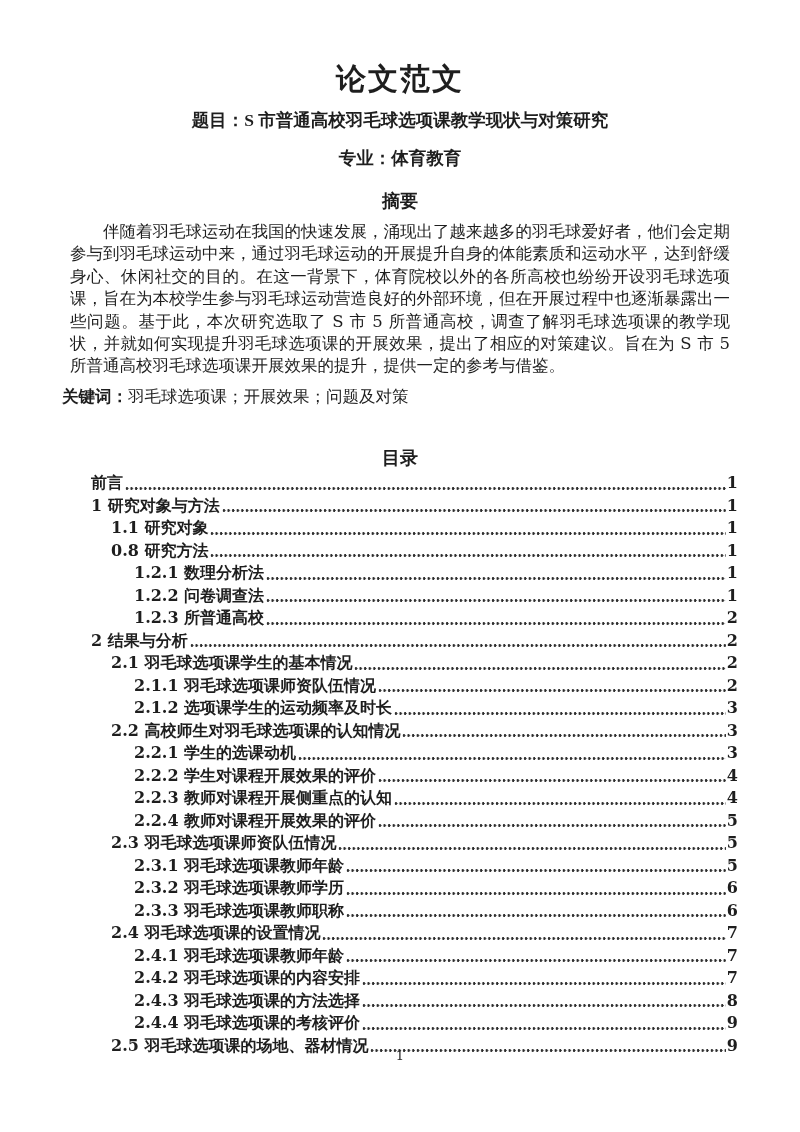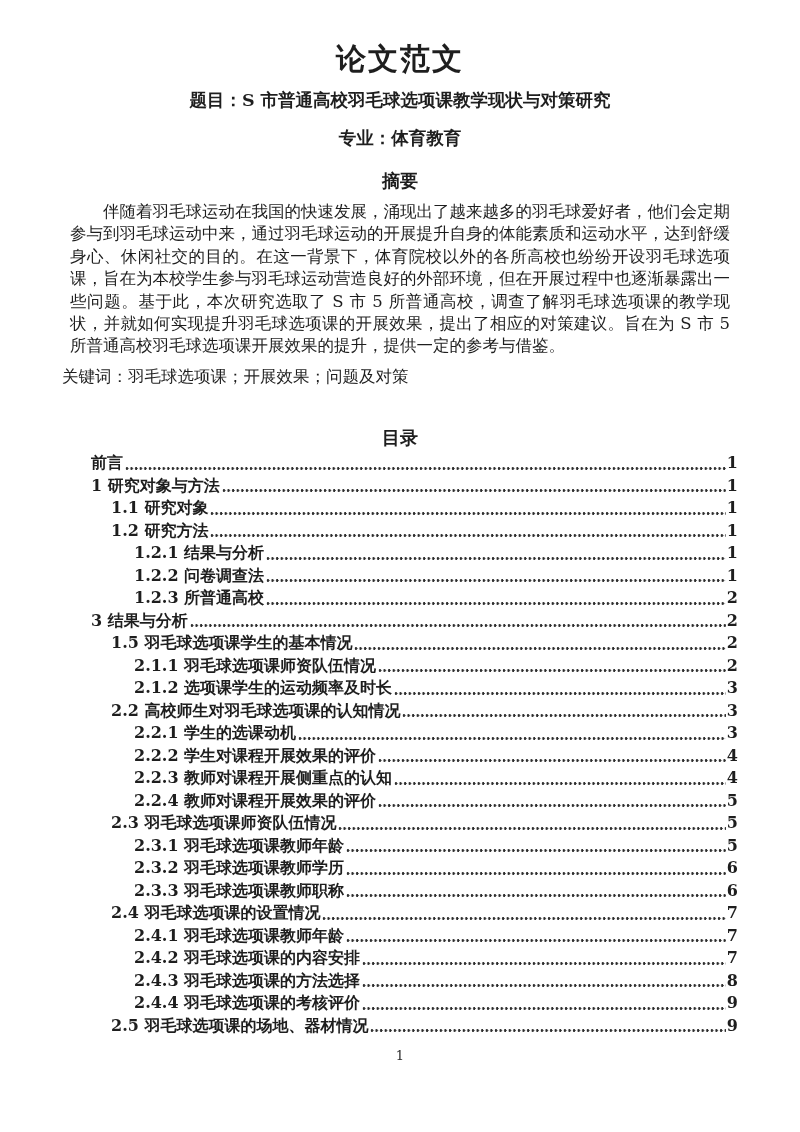--- a/index.html
+++ b/index.html
@@ -11,57 +11,57 @@
     width: 800px;
     height: 1132px;
     font-family: "DejaVu Serif", "Liberation Serif", serif;
     color: #1e1e1e;
     overflow: hidden;
   }
   .page {
     box-sizing: border-box;
     width: 800px;
     height: 1132px;
-    padding: 42px 62px 20px 62px;
+    padding: 62px 62px 20px 62px;
     position: relative;
   }
   .doc-title {
     text-align: center;
     font-size: 30px;
     font-weight: bold;
     letter-spacing: 2px;
     line-height: 34px;
   }
   .doc-subtitle {
     text-align: center;
     font-size: 17.5px;
     font-weight: bold;
     line-height: 22px;
   }
-  .subtitle-topic { margin-top: 13px; }
+  .subtitle-topic { margin-top: 13px; font-family: Liberation Serif, serif; }
   .subtitle-major { margin-top: 16px; }
   .section-heading {
     text-align: center;
     font-size: 18px;
     font-weight: bold;
     line-height: 24px;
   }
   .abstract-heading { margin-top: 20px; }
   .abstract-body {
     font-size: 16.5px;
     line-height: 22.4px;
     text-align: justify;
     text-indent: 2em;
     margin: 8px;
   }
   .keywords-line {
     font-size: 16.5px;
     line-height: 22.4px;
   }
-  .keywords-label { font-weight: normal; }
+  .keywords-label { font-weight: bold; }
   .toc-heading { margin-top: 38px; }
   .toc-list {
     margin-top: 2px;
   }
   .toc-entry {
     display: flex;
     align-items: baseline;
     font-size: 16px;
     font-weight: 600;
     line-height: 22.5px;
@@ -126,51 +126,51 @@
         <span class="toc-page">1</span>
       </div>
 
       <div class="toc-entry level-1">
         <span class="toc-label">1.1 研究对象</span>
         <span class="toc-leader"></span>
         <span class="toc-page">1</span>
       </div>
 
       <div class="toc-entry level-1">
-        <span class="toc-label">1.2 研究方法</span>
-        <span class="toc-leader"></span>
-        <span class="toc-page">1</span>
-      </div>
-
-      <div class="toc-entry level-2">
-        <span class="toc-label">1.2.1 结果与分析</span>
+        <span class="toc-label">0.8 研究方法</span>
+        <span class="toc-leader"></span>
+        <span class="toc-page">1</span>
+      </div>
+
+      <div class="toc-entry level-2">
+        <span class="toc-label">1.2.1 数理分析法</span>
         <span class="toc-leader"></span>
         <span class="toc-page">1</span>
       </div>
 
       <div class="toc-entry level-2">
         <span class="toc-label">1.2.2 问卷调查法</span>
         <span class="toc-leader"></span>
         <span class="toc-page">1</span>
       </div>
 
       <div class="toc-entry level-2">
         <span class="toc-label">1.2.3 所普通高校</span>
         <span class="toc-leader"></span>
         <span class="toc-page">2</span>
       </div>
 
       <div class="toc-entry level-0">
-        <span class="toc-label">3 结果与分析</span>
-        <span class="toc-leader"></span>
-        <span class="toc-page">2</span>
-      </div>
-
-      <div class="toc-entry level-1">
-        <span class="toc-label">1.5 羽毛球选项课学生的基本情况</span>
+        <span class="toc-label">2 结果与分析</span>
+        <span class="toc-leader"></span>
+        <span class="toc-page">2</span>
+      </div>
+
+      <div class="toc-entry level-1">
+        <span class="toc-label">2.1 羽毛球选项课学生的基本情况</span>
         <span class="toc-leader"></span>
         <span class="toc-page">2</span>
       </div>
 
       <div class="toc-entry level-2">
         <span class="toc-label">2.1.1 羽毛球选项课师资队伍情况</span>
         <span class="toc-leader"></span>
         <span class="toc-page">2</span>
       </div>
 

